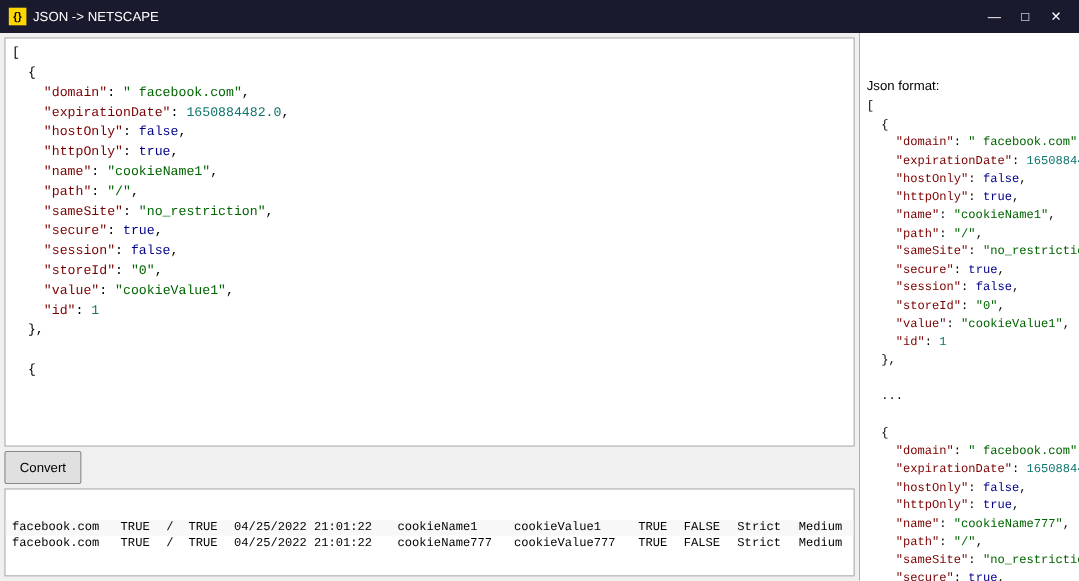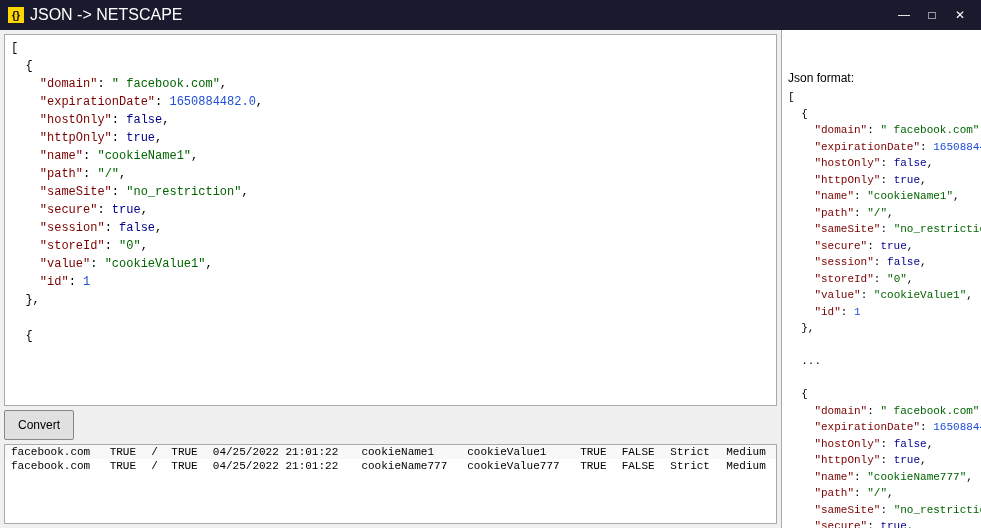--- a/index.html
+++ b/index.html
@@ -33,21 +33,21 @@
       height: 16px;
       background: #ffd700;
       display: flex;
       align-items: center;
       justify-content: center;
       font-size: 10px;
       font-weight: bold;
       color: #000;
     }
     .title-bar-title {
-      font-size: 16px;
+      font-size: 12px;
       font-weight: normal;
     }
     .title-bar-controls {
       display: flex;
       gap: 2px;
     }
     .title-btn {
       width: 26px;
       height: 22px;
       background: transparent;
@@ -106,20 +106,21 @@
       background: white;
       border: 1px solid #aaa;
       overflow: auto;
       height: 80px;
       font-family: 'Courier New', monospace;
       font-size: 11px;
     }
     .table-area table {
       width: 100%;
       border-collapse: collapse;
+      margin-top: 28px;
     }
     .table-area td {
       padding: 1px 6px;
       white-space: nowrap;
       color: #000;
     }
     .table-area tr:nth-child(odd) { background: #f8f8f8; }
 
     
     .right-panel {
@@ -130,21 +131,21 @@
       font-size: 11px;
       padding: 6px;
       overflow: auto;
       color: #000;
       white-space: pre;
       line-height: 1.5;
     }
 
     .json-key { color: #7b0000; }
     .json-string { color: #006400; }
-    .json-number { color: #1d4ed8; }
+    .json-number { color: #0f766e; }
     .json-bool { color: #00008b; }
 
     .panel-label {
       font-family: 'Segoe UI', sans-serif;
       font-size: 12px;
       color: #000;
       margin-bottom: 2px;
     }
   </style>
 </head>

